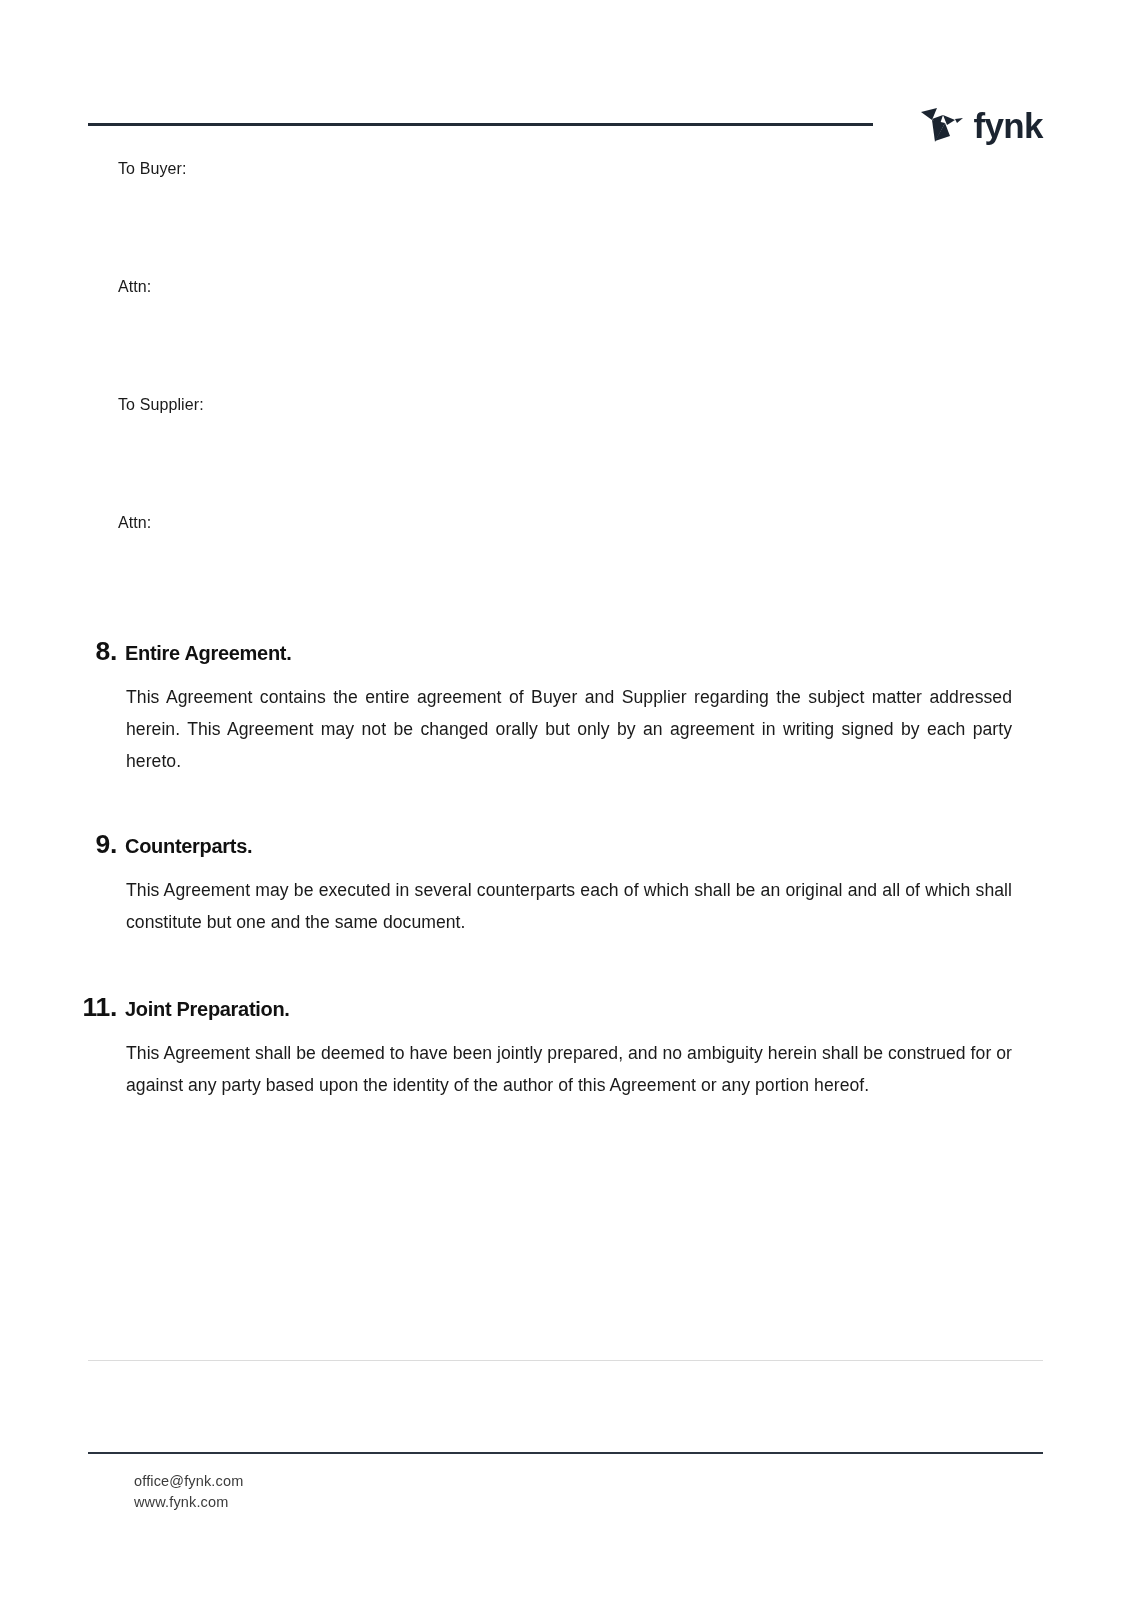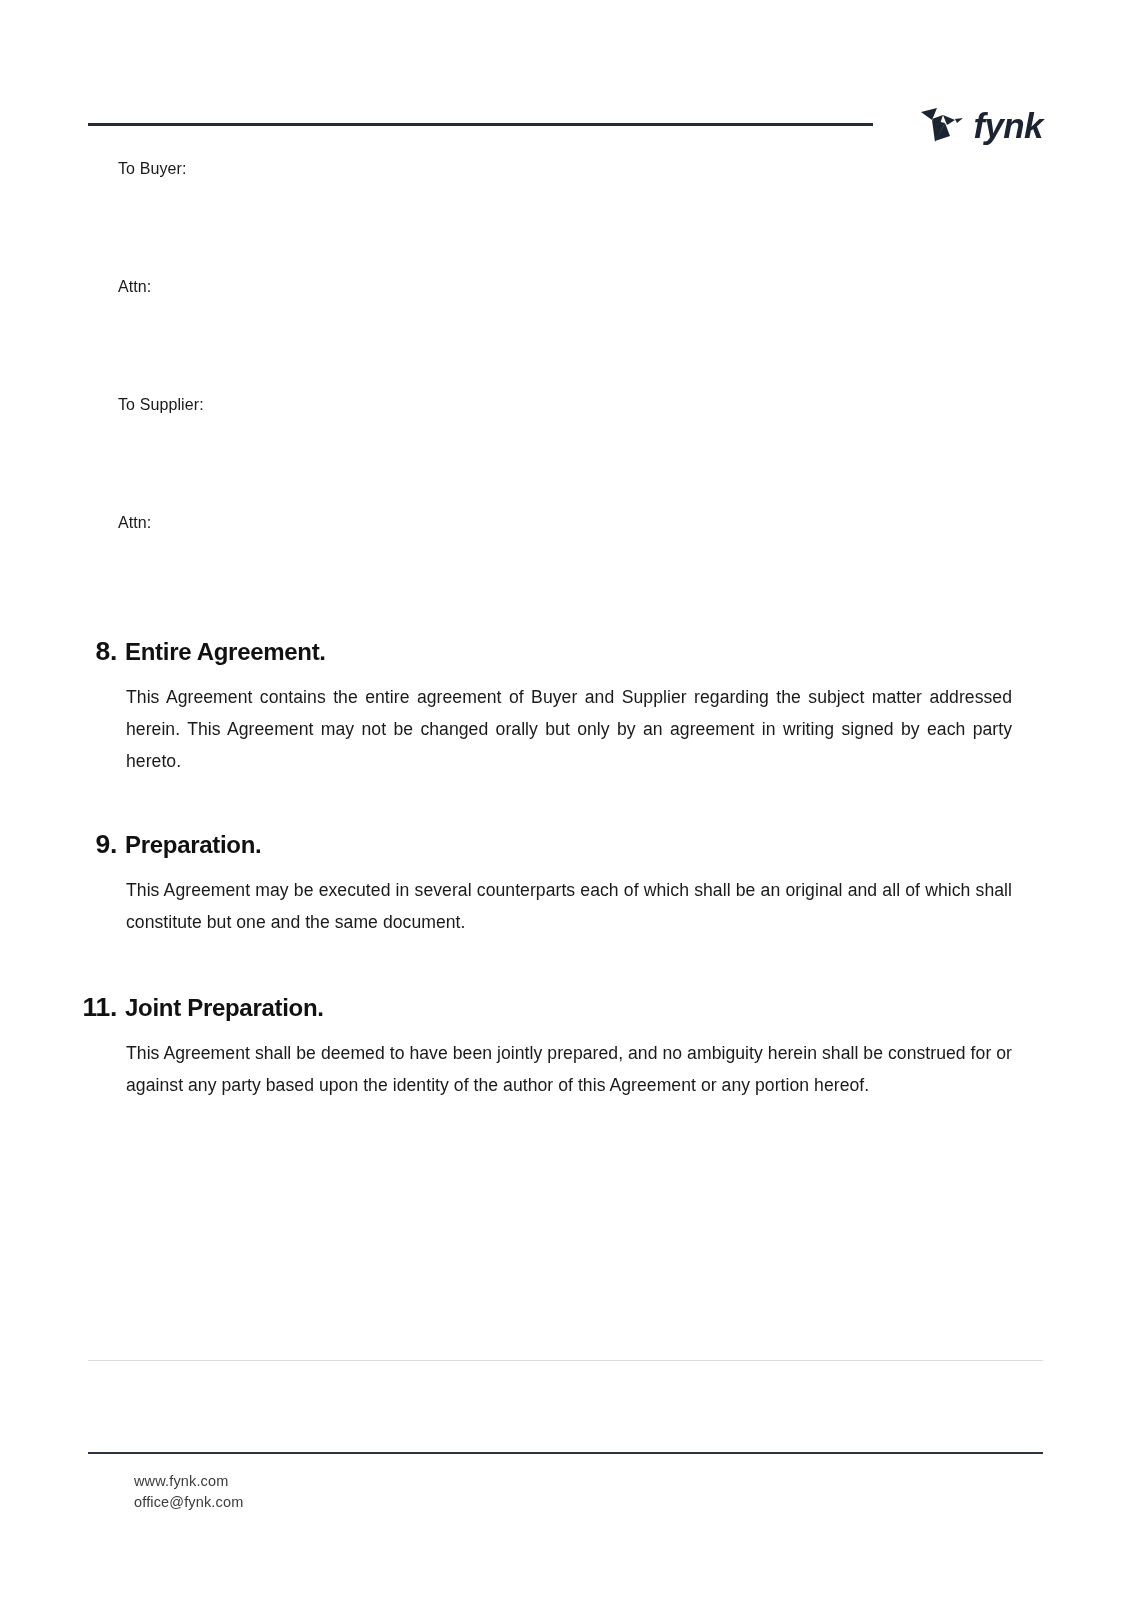--- a/index.html
+++ b/index.html
@@ -37,21 +37,20 @@
     background: #222b36;
   }
   .brand {
     position: absolute;
     top: 0;
     right: 0;
     display: flex;
     align-items: center;
     gap: 8px;
     height: 52px;
-    font-style: italic;
   }
   .brand-mark {
     width: 46px;
     height: 40px;
     display: block;
   }
   .brand-name {
     font-size: 35px;
     font-weight: bold;
     color: #1b2430;
@@ -99,21 +98,21 @@
   .section-num {
     width: 49px;
     flex: 0 0 49px;
     text-align: right;
     font-size: 26.5px;
     font-weight: bold;
     color: #111111;
     letter-spacing: -0.3px;
   }
   .section-title {
-    font-size: 24px;
+    font-size: 20px;
     font-weight: bold;
     color: #111111;
     letter-spacing: -0.3px;
     padding-left: 8px;
   }
   .section-body {
     padding-left: 49px;
     margin-left: 0;
   }
   .section-body p {
@@ -209,21 +208,21 @@
         <span class="section-title">Entire Agreement.</span>
       </div>
       <div class="section-body">
         <p>This Agreement contains the entire agreement of Buyer and Supplier regarding the subject matter addressed herein. This Agreement may not be changed orally but only by an agreement in writing signed by each party hereto.</p>
       </div>
     </div>
 
     <div class="section sec-gap-9">
       <div class="section-head">
         <span class="section-num">9.</span>
-        <span class="section-title">Preparation.</span>
+        <span class="section-title">Counterparts.</span>
       </div>
       <div class="section-body">
         <p>This Agreement may be executed in several counterparts each of which shall be an original and all of which shall constitute but one and the same document.</p>
       </div>
     </div>
 
 
     <div class="section sec-gap-11">
       <div class="section-head">
         <span class="section-num">11.</span>
@@ -234,18 +233,18 @@
       </div>
     </div>
 
   </div>
 
   <div class="content-divider"></div>
 
   <div class="footer">
     <div class="footer-rule"></div>
     <div class="footer-lines">
+      <div class="footer-line">office@fynk.com</div>
       <div class="footer-line">www.fynk.com</div>
-      <div class="footer-line">office@fynk.com</div>
     </div>
   </div>
 
 </div>
 
 </body></html>

